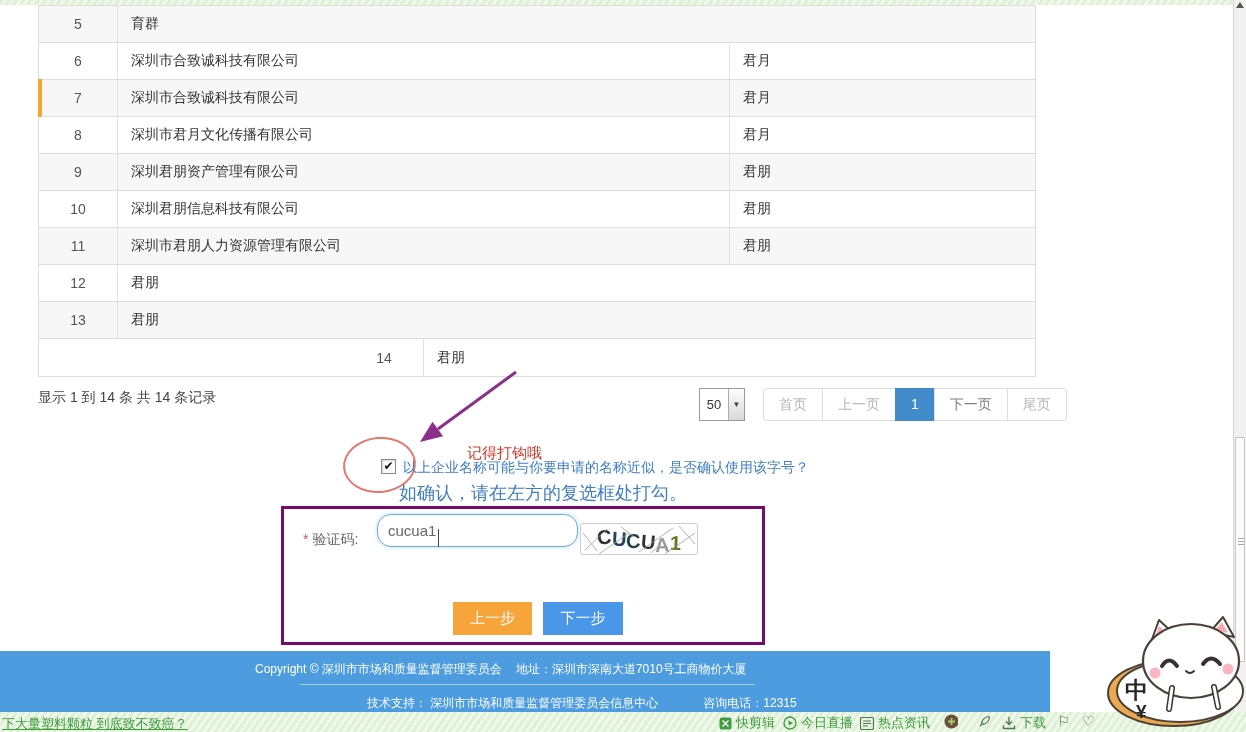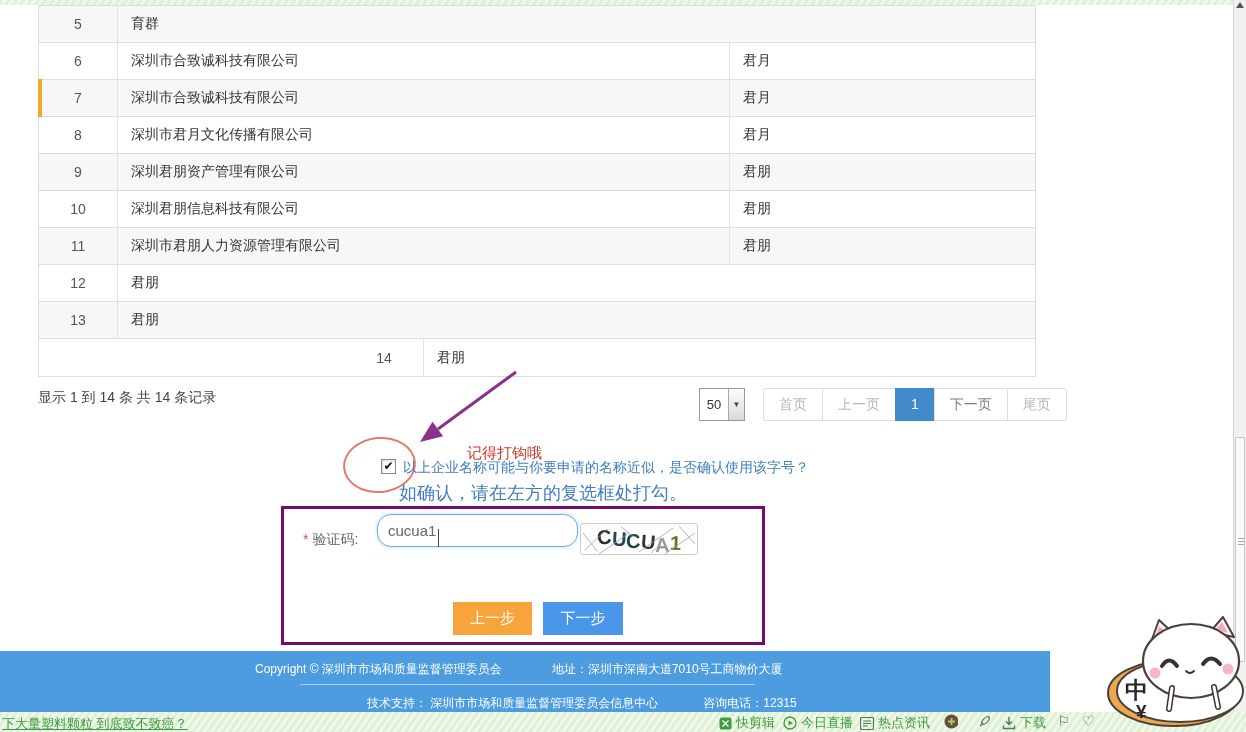--- a/index.html
+++ b/index.html
@@ -59,21 +59,21 @@
   .l4 { color:#9a9a9a; transform:translateY(6px) rotate(-3deg); font-size:18px; }
   .l5 { color:#6f7020; transform:translateY(4px) rotate(2deg); }
   #cap-scratch { position:absolute; left:0; top:0; }
   .btn { position:absolute; top:602px; height:33px; border:none; border-radius:0; color:#fff; font-size:15px; cursor:pointer; font-family:inherit; }
   #btn-prev { left:453px; width:79px; background:#f7a43a; }
   #btn-next { left:543px; width:80px; background:#4a97ea; }
 
   
   #footer { left:0; top:651px; width:1050px; height:61px; background:#4c9cdf; color:#fff; font-size:12px; }
   #f-line1 { position:absolute; left:255px; top:10px; white-space:nowrap; }
-  #f-line1 .addr { margin-left:50px; }
+  #f-line1 .addr { margin-left:14px; }
   #f-div { position:absolute; left:300px; top:33px; width:455px; height:1px; background:rgba(255,255,255,.5); }
   #f-line2 { position:absolute; left:367px; top:44px; white-space:nowrap; }
   #f-line2 .phone { margin-left:45px; }
 
   
   #taskbar { left:0; top:712px; width:1246px; height:28px; display:flex; align-items:center; font-size:13px; color:#3e9b3e; }
   #news { position:absolute; left:2px; top:3px; color:#3e9b3e; text-decoration:underline; white-space:nowrap; }
   .tb-item { position:absolute; top:2px; display:flex; align-items:center; gap:4px; color:#3e9b3e; cursor:pointer; }
   .tb-ico { display:inline-flex; width:14px; height:14px; align-items:center; justify-content:center; }
   #tb-clip { left:718px; } #tb-live { left:783px; } #tb-news { left:860px; }

